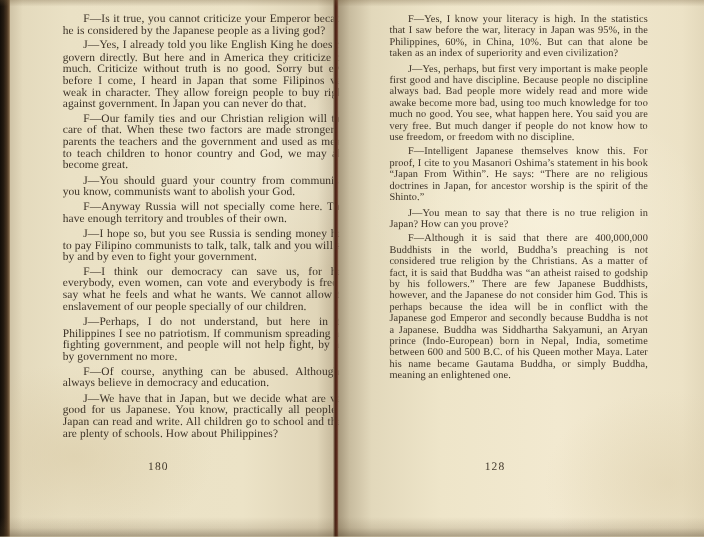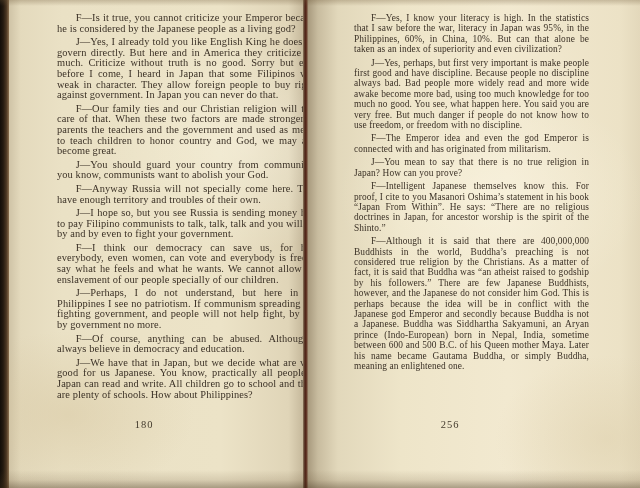--- a/index.html
+++ b/index.html
@@ -83,23 +83,22 @@
       </div>
     <div class="page-num">180</div>
   </div>
 
   <div class="gutter"></div>
 
   <div class="page page-right">
     <div class="text-col">
         <p class="para">F—Yes, I know your literacy is high.  In the statistics that I saw before the war, literacy in Japan was 95%, in the Philippines, 60%, in China, 10%. But can that alone be taken as an index of superiority and even civilization?</p>
         <p class="para">J—Yes, perhaps, but first very important is make people first good and have discipline.  Because people no discipline always bad.  Bad people more widely read and more wide awake become more bad, using too much knowledge for too much no good.  You see, what happen here.  You said you are very free.  But much danger if people do not know how to use freedom, or freedom with no discipline.</p>
-        <p class="para">F—The Emperor idea and even the god Emperor is connected with and has originated from militarism.</p>
+        <p class="para">F—Intelligent Japanese themselves know this.  For proof, I cite to you Masanori Oshima’s statement in his book “Japan From Within”.  He says: “There are no religious doctrines in Japan, for ancestor worship is the spirit of the Shinto.”</p>
         <p class="para">J—You mean to say that there is no true religion in Japan?  How can you prove?</p>
-        <p class="para">F—Intelligent Japanese themselves know this.  For proof, I cite to you Masanori Oshima’s statement in his book “Japan From Within”.  He says: “There are no religious doctrines in Japan, for ancestor worship is the spirit of the Shinto.”</p>
         <p class="para">F—Although it is said that there are 400,000,000 Buddhists in the world, Buddha’s preaching is not considered true religion by the Christians.  As a matter of fact, it is said that Buddha was “an atheist raised to godship by his followers.”  There are few Japanese Buddhists, however, and the Japanese do not consider him God.  This is perhaps because the idea will be in conflict with the Japanese god Emperor and secondly because Buddha is not a Japanese.  Buddha was Siddhartha Sakyamuni, an Aryan prince (Indo-European) born in Nepal, India, sometime between 600 and 500 B.C. of his Queen mother Maya.  Later his name became Gautama Buddha, or simply Buddha, meaning an enlightened one.</p>
       </div>
-    <div class="page-num">256</div>
+    <div class="page-num">128</div>
   </div>
 
   <div class="top-shadow"></div>
   <div class="bottom-shadow"></div>
 </div>
 
 </body></html>

